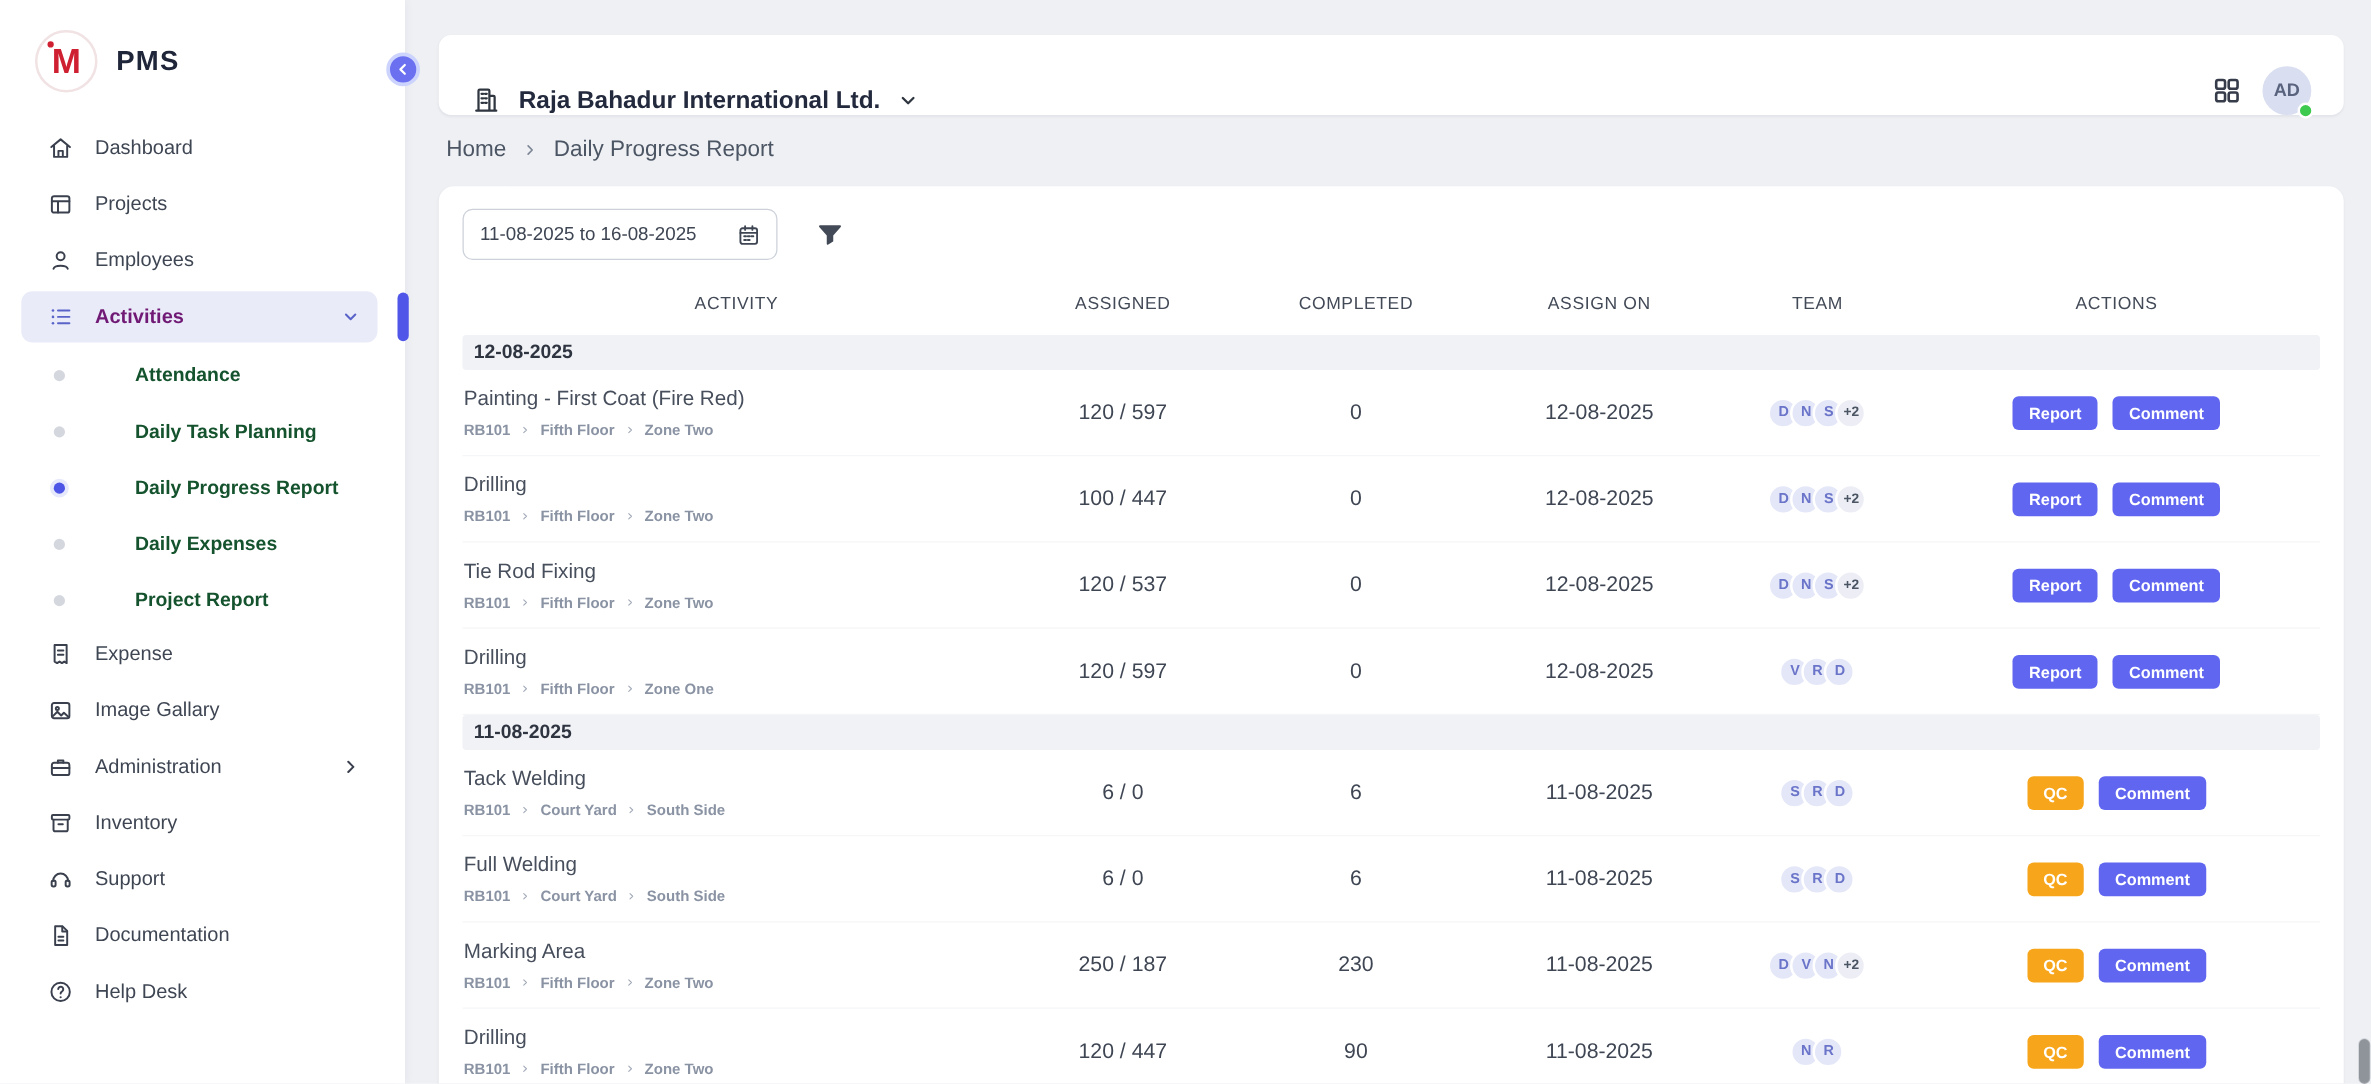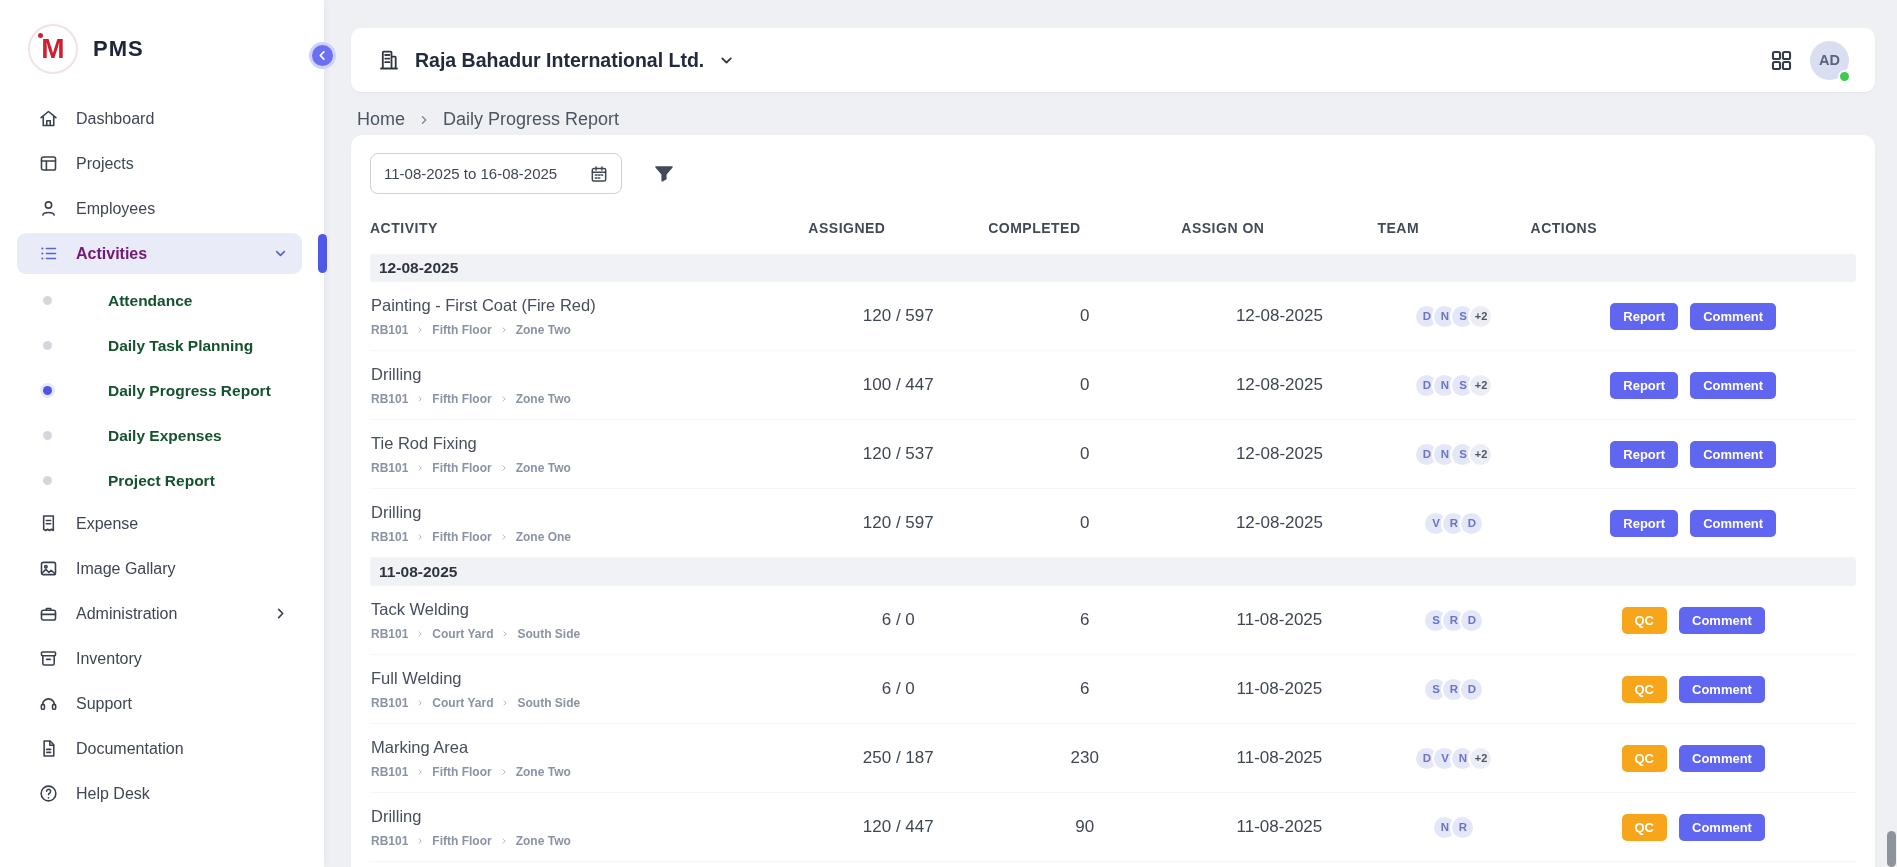--- a/index.html
+++ b/index.html
@@ -38,51 +38,51 @@
                  color:#6a7181; flex:none; }
   .nav-item.active .nav-chevron { color:#5a64c8; }
 
   .sub-item { height:45px; display:flex; align-items:center; padding-left:26px; cursor:pointer; }
   .sub-item .dot { width:9px; height:9px; border-radius:50%; background:#d4d7de; margin-right:56px; flex:none; }
   .sub-item.active .dot { background:#4d55e6; box-shadow:0 0 0 3px #e6e8fb; }
   .sub-label { font-size:15.5px; font-weight:700; color:#14532d; white-space:nowrap; }
 
   
   main { flex:1; min-width:0; padding:28px 22px 0 27px; display:flex; flex-direction:column; }
-  .topbar { flex:none; height:64px; background:#fff; border-radius:10px; display:flex; align-items:center;
+  .topbar { flex:none; height:64px; background:#fff; border-radius:10px; display:flex; align-items:flex-end;
             justify-content:space-between; padding:0 26px; box-shadow:0 1px 2px rgba(16,24,40,.05); }
   .company { display:flex; align-items:center; gap:14px; cursor:pointer; }
   .company .icon { width:24px; height:24px; color:#2f3640; }
   .company-name { font-size:19.5px; font-weight:700; color:#232a3d; }
   .company-chevron { width:17px !important; height:17px !important; color:#2f3640; }
   .topbar-right { display:flex; align-items:center; gap:16px; }
   .grid-btn { width:25px; height:25px; color:#363c49; cursor:pointer; background:none; border:none; }
   .avatar { width:39px; height:39px; border-radius:50%; background:#d9def0; color:#59637e; font-weight:700;
             font-size:14.5px; display:flex; align-items:center; justify-content:center; position:relative; cursor:pointer; }
   .status-dot { position:absolute; right:-2px; bottom:-3px; width:13px; height:13px; border-radius:50%;
                 background:#3ec94f; border:2px solid #fff; }
 
   .breadcrumb { flex:none; margin:17px 6px 0; display:flex; align-items:center; gap:13px; font-size:18px;
                 color:#4b5563; }
   .crumb-home { cursor:pointer; }
   .crumb-sep { width:12px; height:12px; color:#7c8594; }
 
-  .card { margin-top:5px; flex:1; background:#fff; border-radius:12px 12px 0 0; padding:13px 19px 0;
+  .card { margin-top:19px; flex:1; background:#fff; border-radius:12px 12px 0 0; padding:13px 19px 0;
           overflow:hidden; box-shadow:0 1px 2px rgba(16,24,40,.05); }
   .filter-row { display:flex; align-items:center; gap:30px; margin-top:5px; }
   .date-input { width:252px; height:41px; border:1px solid #ccd1da; border-radius:8px; display:flex;
                 align-items:center; justify-content:space-between; padding:0 12px 0 13px; font-size:15px;
                 color:#3f4653; cursor:pointer; background:#fff; }
   .date-input .icon { width:20px; height:20px; color:#3f4653; }
   .filter-btn { background:none; border:none; width:24px; height:24px; color:#434a57; cursor:pointer; }
 
   
   .tbl { --cols:29.5% 12.1% 13% 13.2% 10.3% 21.9%; }
   .thead { display:grid; grid-template-columns:var(--cols); padding:26px 0 18px; }
-  .th { font-size:14px; font-weight:700; letter-spacing:.5px; color:#434a57; }
+  .th { text-align:center; font-size:14px; font-weight:400; letter-spacing:.5px; color:#434a57; }
   .group-bar { height:28px; background:#f1f2f5; border-radius:3px; display:flex; align-items:center;
                padding:0 9px; font-size:15.5px; font-weight:700; color:#2e3440; }
   .trow { display:grid; grid-template-columns:var(--cols); align-items:center; min-height:69px;
           border-bottom:1px solid #f5f6f8; }
   .td { text-align:center; font-size:17px; color:#3f4653; }
   .td.activity { text-align:left; padding:10px 10px 10px 1px; }
   .activity-title { font-size:16.5px; color:#474e5c; margin-bottom:8px; }
   .activity-path { display:flex; align-items:center; gap:8px; font-size:12px; font-weight:600; color:#8a93a3; }
   .path-sep { width:8px; height:8px; color:#a3abb9; flex:none; }
   .td.team { display:flex; justify-content:center; }

